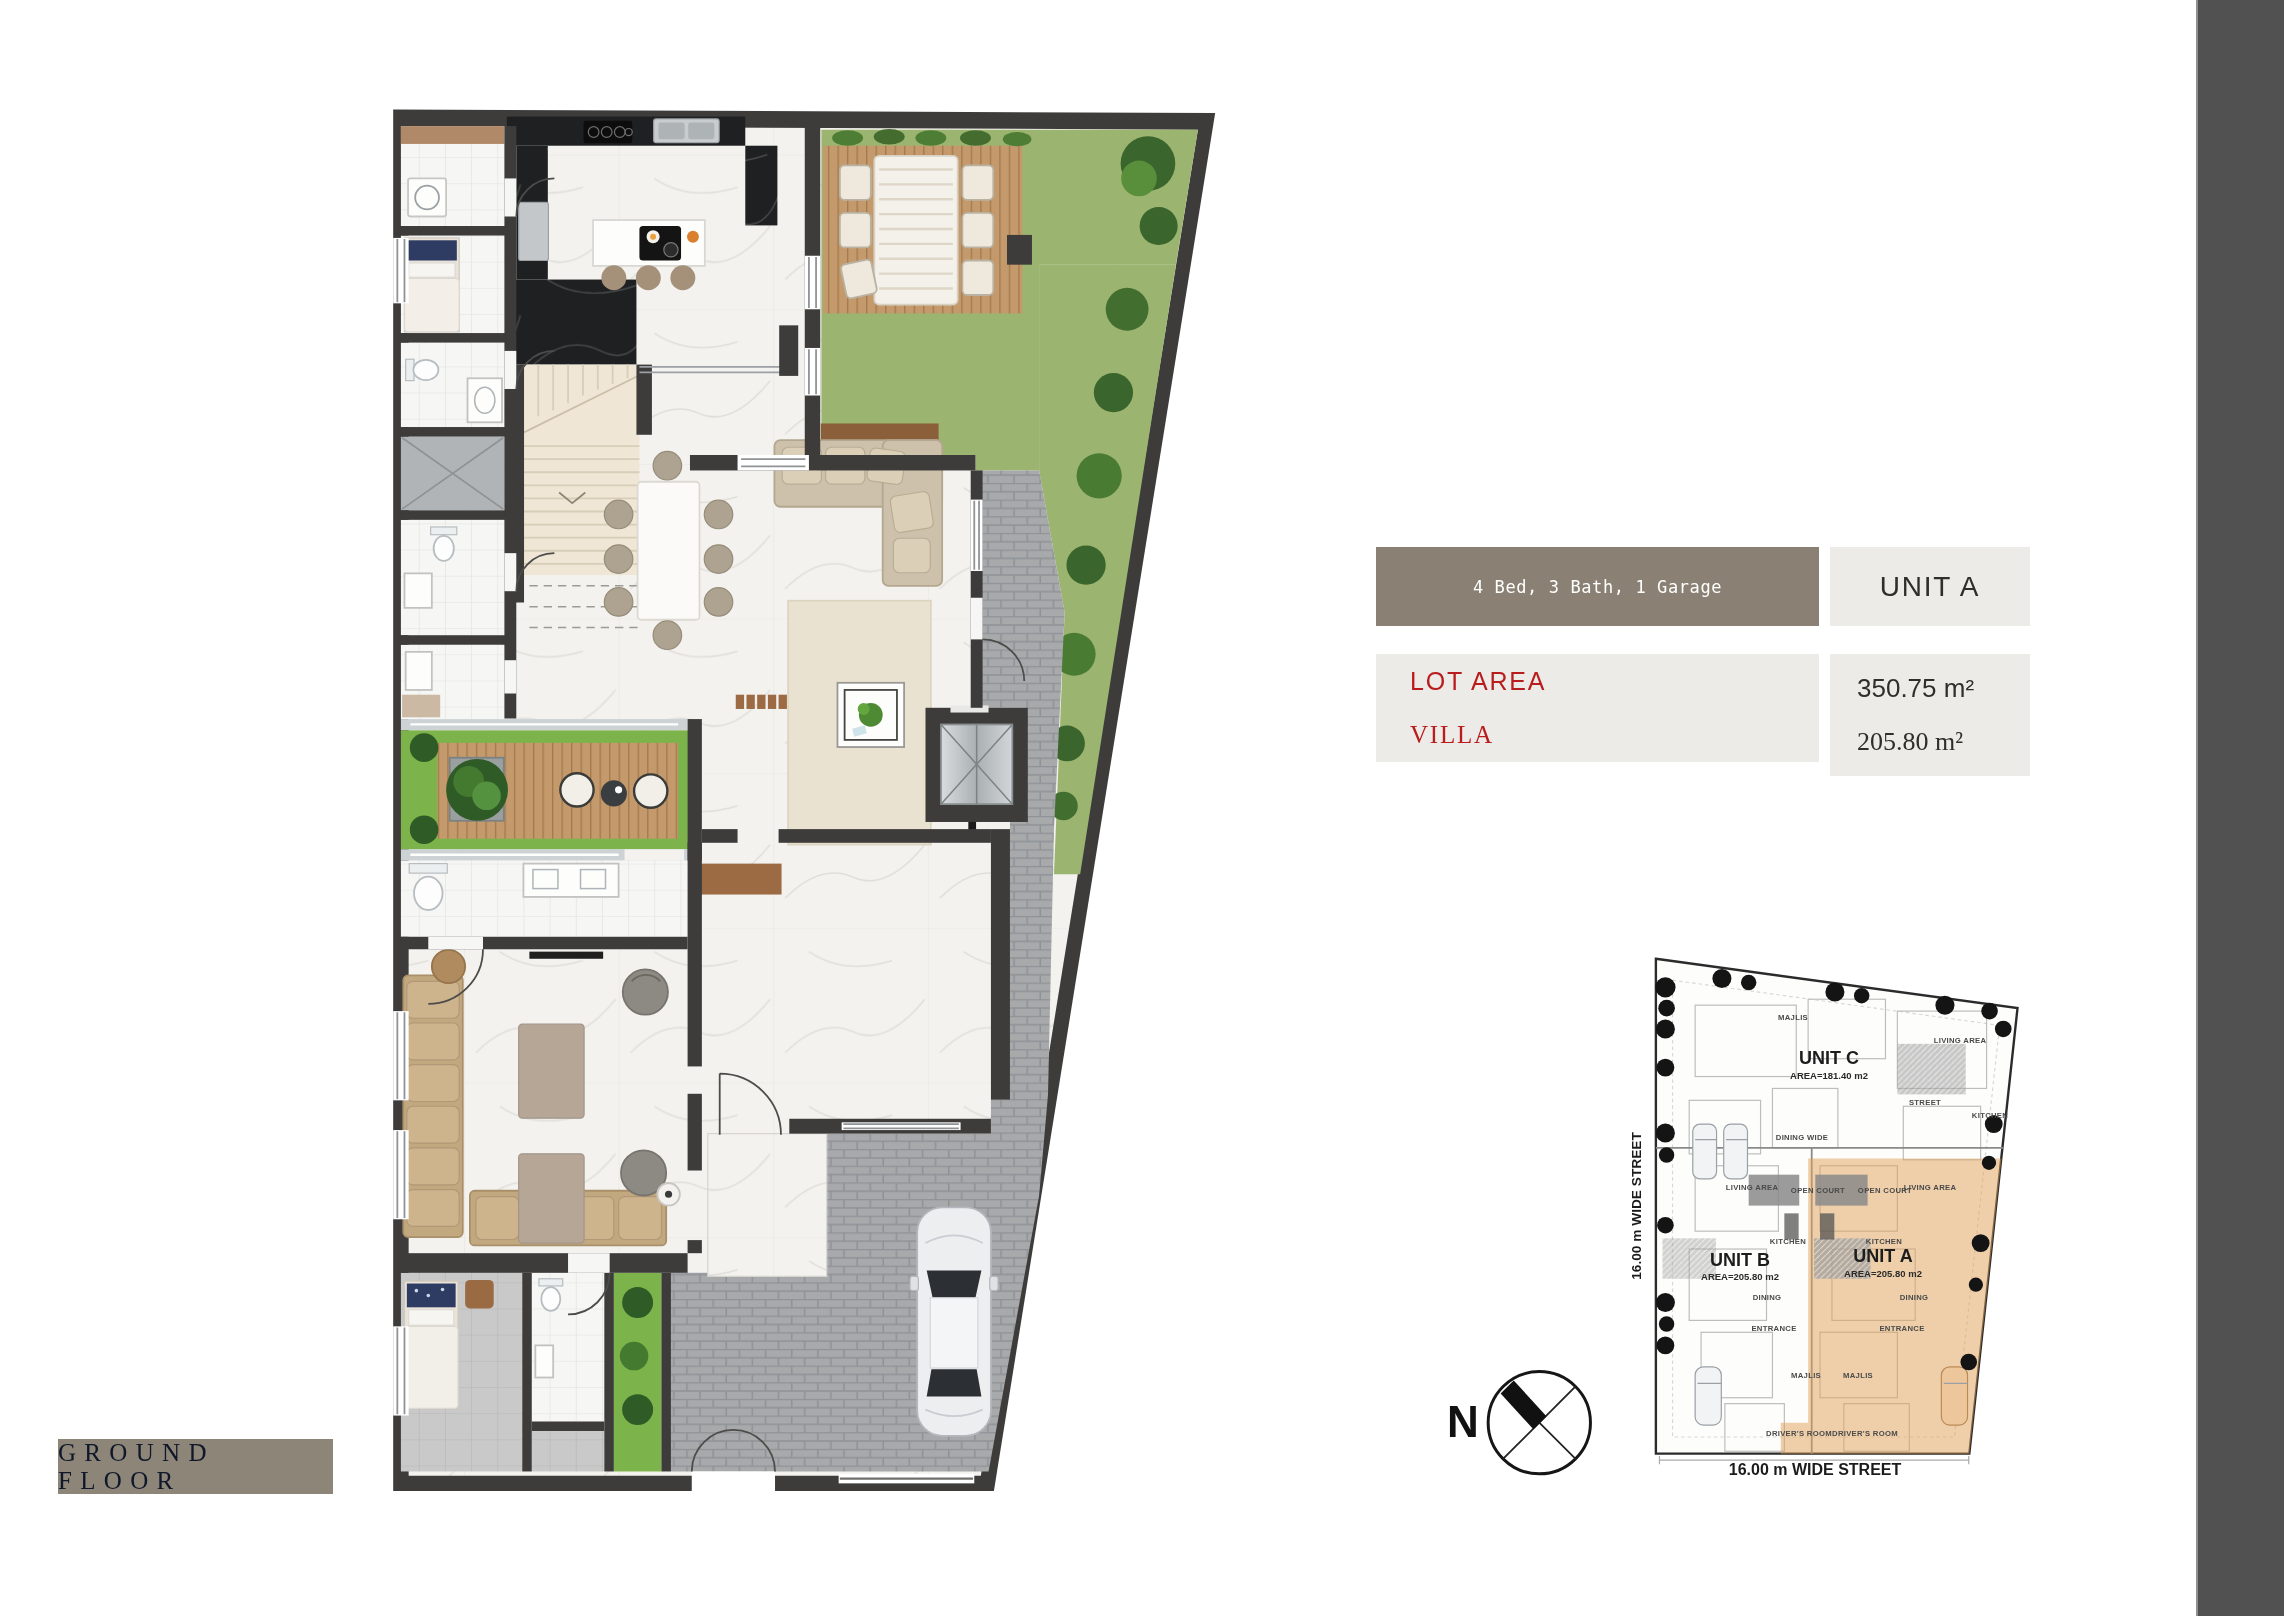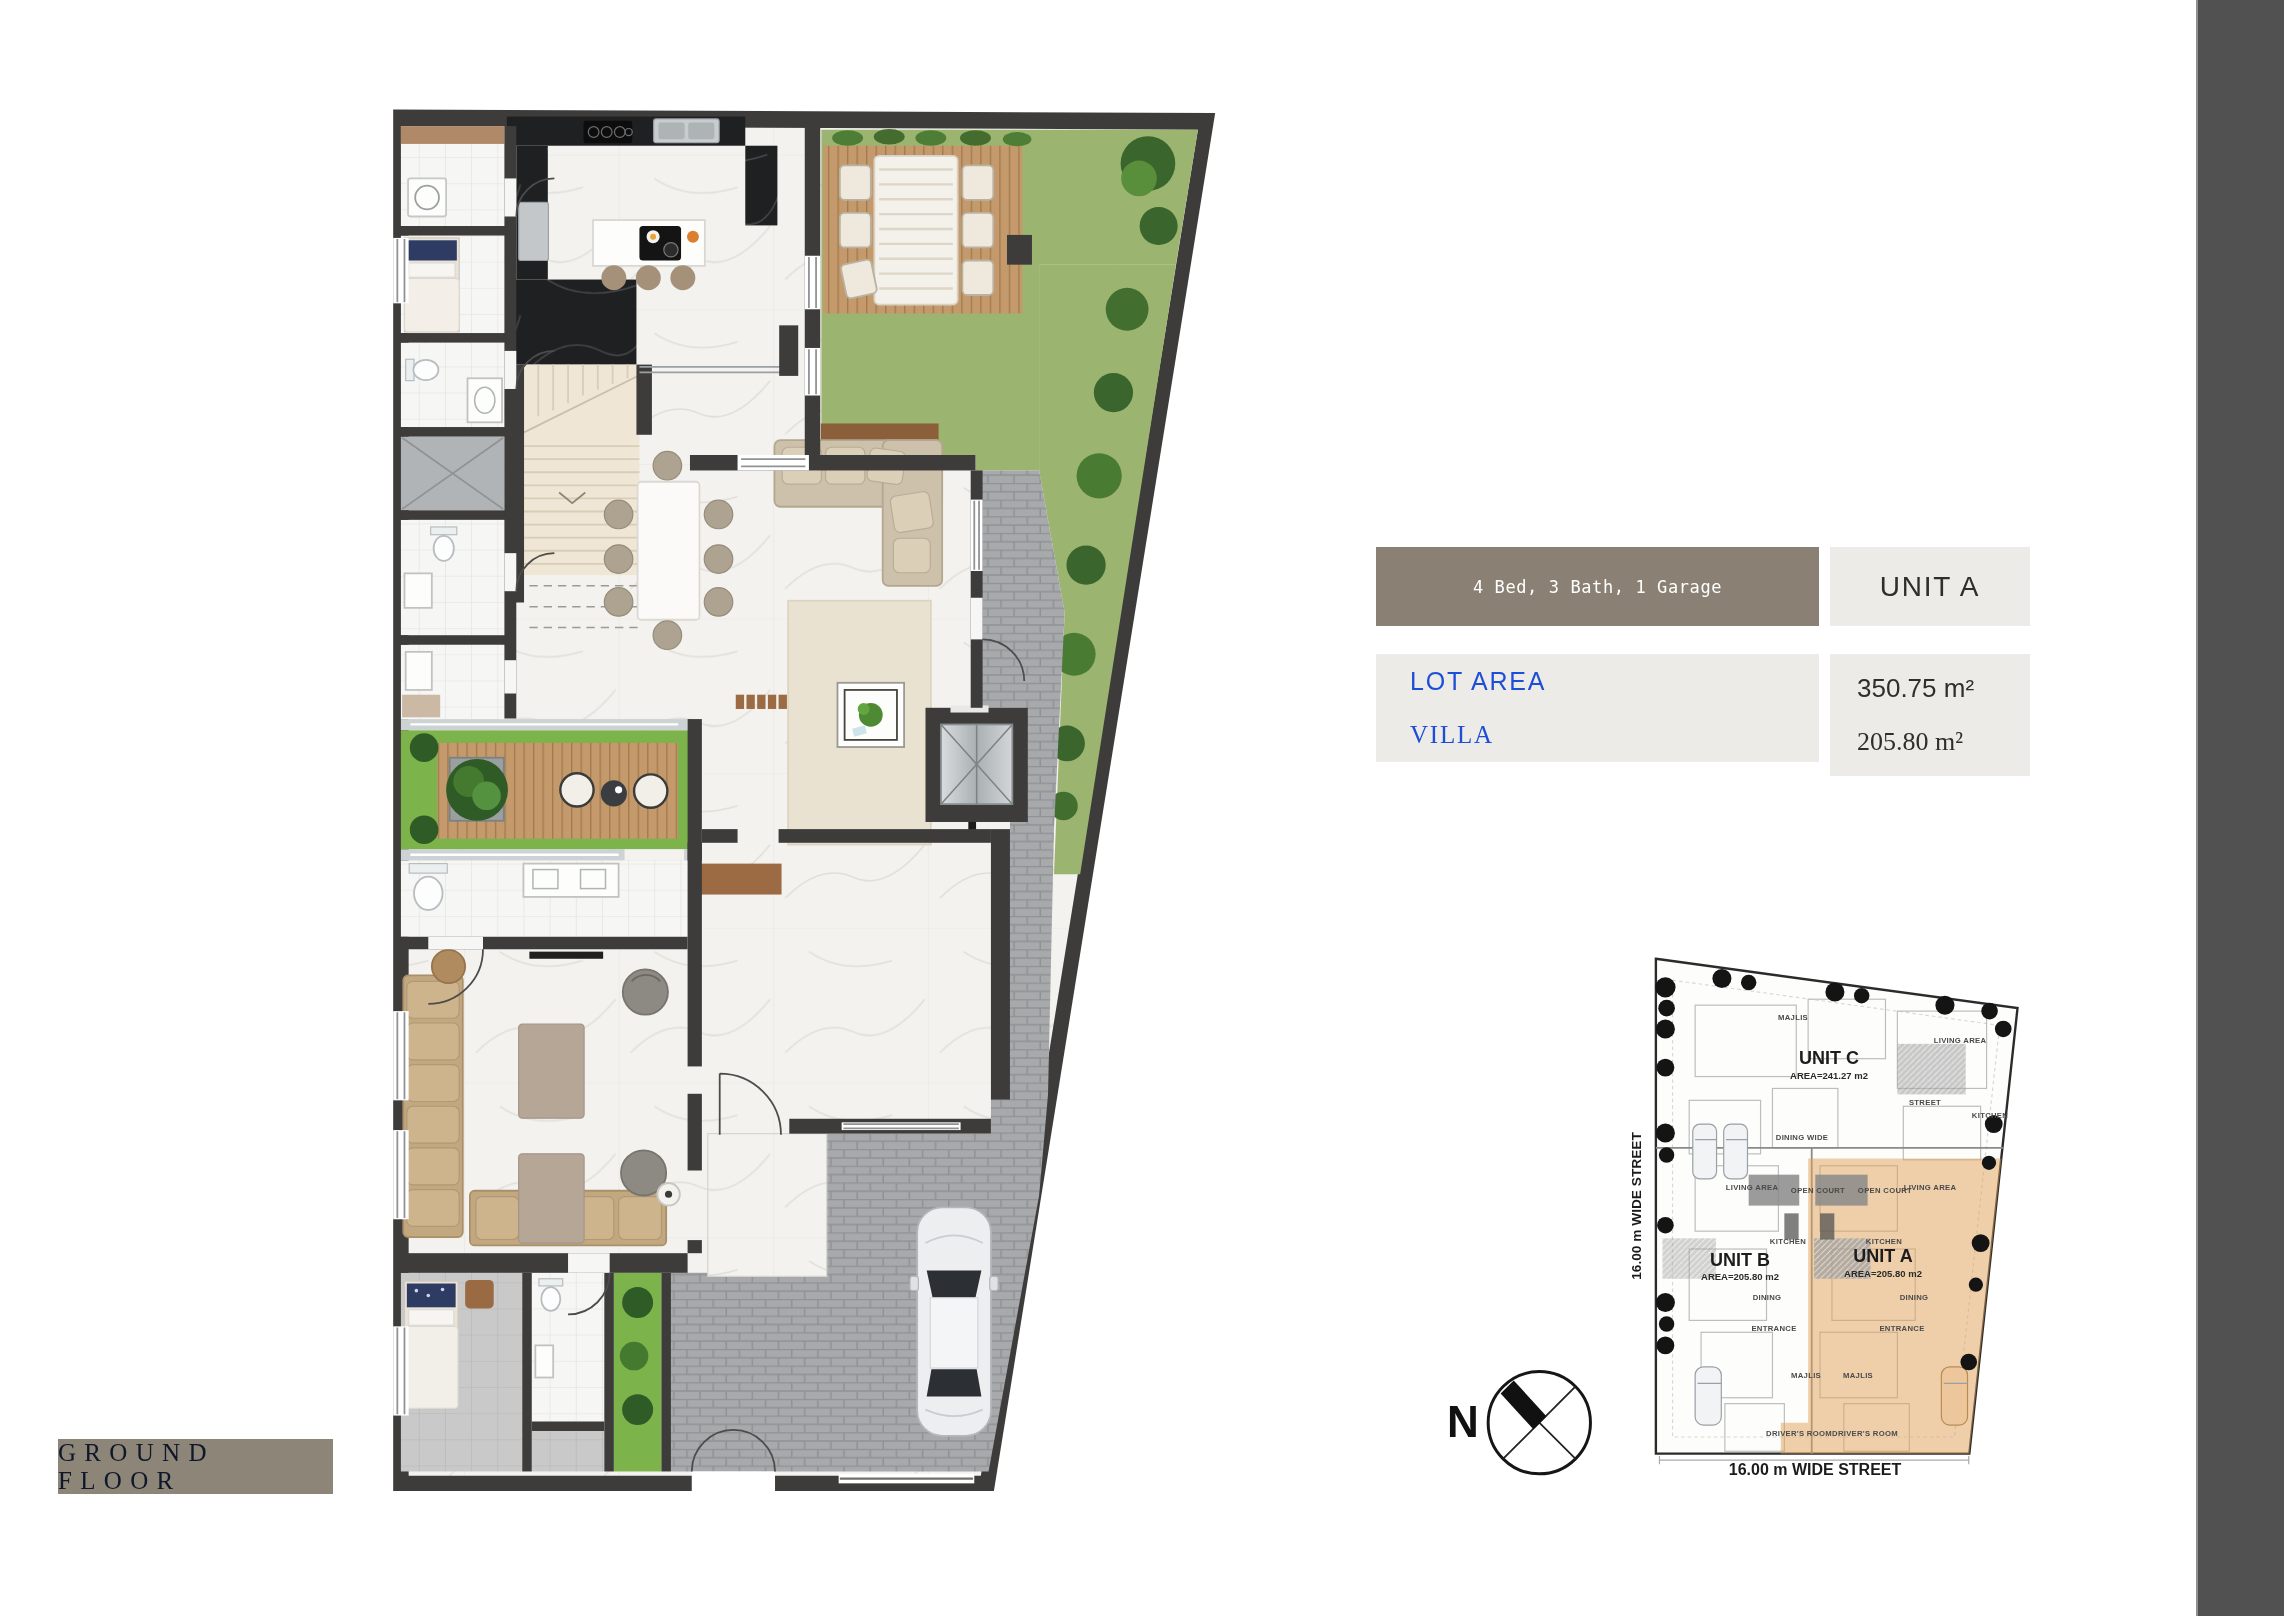--- a/index.html
+++ b/index.html
@@ -11,21 +11,21 @@
   
   .right-band{left:2196px;top:0;width:88px;height:1616px;background:#515151;border-left:2.4px solid #8f8f8f;}
 
   
   .cell{display:flex;align-items:center;box-sizing:border-box;}
   .hdr-left{left:1376px;top:547px;width:443px;height:79px;background:#8A8174;justify-content:center;
             font-family:"DejaVu Sans Mono",monospace;font-size:17px;color:#ffffff;letter-spacing:0.6px;}
   .hdr-right{left:1830px;top:547px;width:200px;height:79px;background:#EDEBE7;justify-content:center;
              font-size:28px;color:#2f2e2b;letter-spacing:1.8px;font-weight:500;}
   .row-label{width:443px;height:54px;left:1376px;background:#EDEBE7;padding-left:34px;
-             font-size:25px;color:#1d4ed8;letter-spacing:1.8px;font-weight:500;}
+             font-size:25px;color:#b91c1c;letter-spacing:1.8px;font-weight:500;}
   .row-value{width:200px;height:68px;left:1830px;background:#EDEBE7;padding-left:27px;
              font-size:26px;color:#2f2e2b;font-weight:500;}
   .r2{top:654px;} .r3{top:708px;font-family:Liberation Serif, serif;}
 
   
   .floor-badge{left:58px;top:1439px;width:275px;height:55px;background:#8D8577;display:flex;
                align-items:center;justify-content:center;font-size:25px;letter-spacing:8.3px;
                color:#0f172a;font-weight:400;font-family:Liberation Serif, serif;}
 
   
@@ -502,21 +502,21 @@
 <div class="abs cell hdr-left">4 Bed, 3 Bath, 1 Garage</div>
 <div class="abs cell hdr-right">UNIT A</div>
 <div class="abs cell row-label r2">LOT AREA</div>
 <div class="abs cell row-value r2">350.75 m²</div>
 <div class="abs cell row-label r3">VILLA</div>
 <div class="abs cell row-value r3">205.80 m²</div>
 
 <div class="abs floor-badge">GROUND FLOOR</div>
 
 <div class="abs unit-name" style="left:1829px;top:1058px;">UNIT C</div>
-<div class="abs unit-area" style="left:1829px;top:1075px;">AREA=241.27 m2</div>
+<div class="abs unit-area" style="left:1829px;top:1075px;">AREA=181.40 m2</div>
 <div class="abs unit-name" style="left:1740px;top:1260px;">UNIT B</div>
 <div class="abs unit-area" style="left:1740px;top:1276px;">AREA=205.80 m2</div>
 <div class="abs unit-name" style="left:1883px;top:1256px;">UNIT A</div>
 <div class="abs unit-area" style="left:1883px;top:1273px;">AREA=205.80 m2</div>
 
 <div class="abs street-bottom" style="left:1815px;top:1470px;">16.00 m WIDE STREET</div>
 <div class="abs street-left" style="left:1636px;top:1206px;">16.00 m WIDE STREET</div>
 <div class="abs north-n">N</div>
 
 <div id="room-labels">

